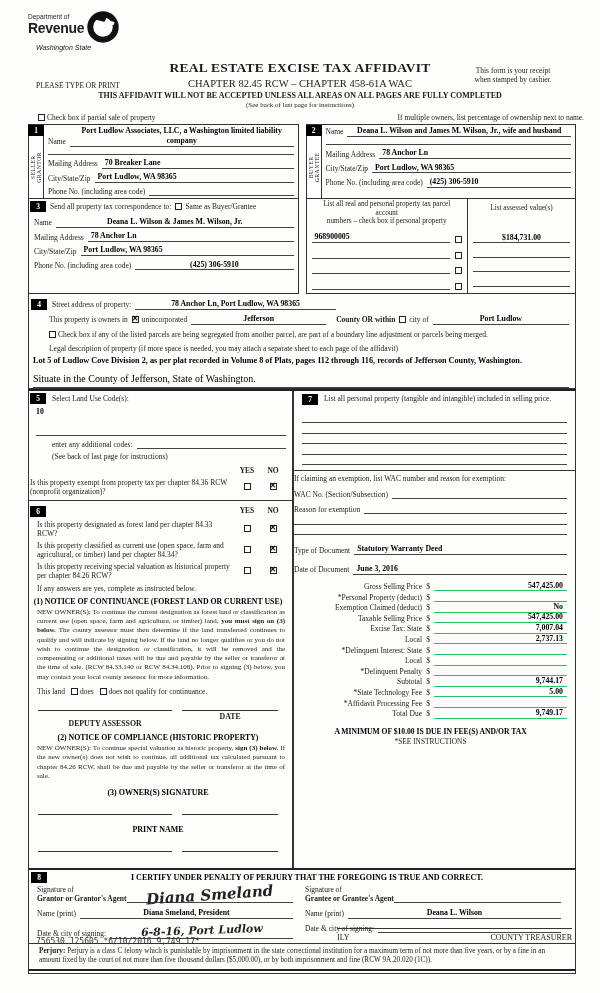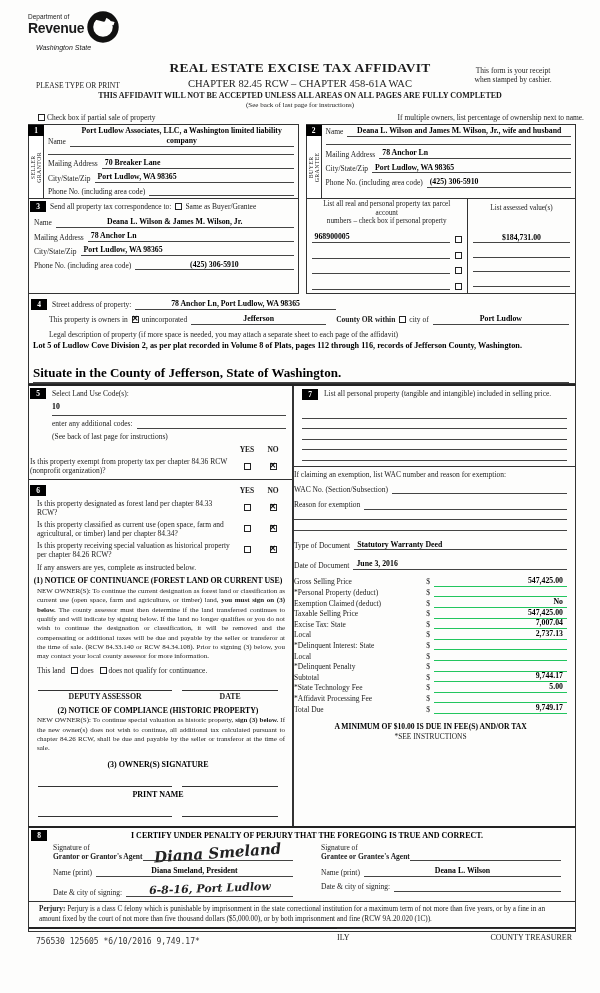--- a/index.html
+++ b/index.html
@@ -52,59 +52,59 @@
   .parcel-wrap { width:50%; margin-left:7px; display:flex; }
   .parcel-box { flex:1.55; border:1px solid #333; border-top:none; padding:1px 5px 3px 5px; }
   .assessed-box { flex:1; border:1px solid #333; border-top:none; border-left:none; padding:1px 5px 3px 5px; }
   .parcel-head { text-align:center; font-size:7.2px; line-height:1.2; }
   .parcel-row { display:flex; align-items:flex-end; margin-top:6.5px; }
   .assessed-row { margin-top:6.5px; text-align:center; }
   
   .sec4 { border-left:1px solid #333; border-right:1px solid #333; border-bottom:1px solid #333; padding:3px 6px 0 2px; }
   .sec4 .field-row { margin-top:2.5px; }
   .legal-val { font-weight:bold; font-size:8.2px; color:#000; margin:2px 0 0 2px; line-height:1.3; }
-  .situate { font-weight:bold; font-size:13px; color:#000; margin:13px 0 0 2px; }
+  .situate { font-weight:normal; font-size:10px; color:#000; margin:7px 0 0 2px; }
   
   .lower { display:flex; border-left:1px solid #333; border-right:1px solid #333; border-top:2px solid #222; }
   .lower-left { width:264px; }
   .lower-right { flex:1; border-left:1px solid #333; padding:2px 8px 0 8px; }
   .sec5 { border:1px solid #333; border-left:none; border-top:none; padding:1px 6px 4px 1px; }
   .sec6 { border-right:1px solid #333; padding:1px 6px 4px 1px; }
   .yesno-head { display:flex; justify-content:flex-end; font-weight:bold; font-size:7.5px; }
   .yesno-head span { width:26px; text-align:center; }
   .q-row { display:flex; align-items:center; margin-top:3px; }
   .q-text { flex:1; padding-left:7px; line-height:1.2; }
   .q-cbs { display:flex; }
   .q-cbs span.cbcell { width:26px; text-align:center; }
   .notice-title { font-weight:bold; text-align:center; font-size:7.8px; margin-top:4px; color:#000; }
   .notice-body { font-size:7px; line-height:1.33; text-align:justify; margin-top:1px; padding:0 1px 0 7px; }
   .land-row { margin:5px 0 0 7px; }
   .sigline-pair { display:flex; margin:14px 8px 0 8px; }
-  .sigline-pair .sl { flex:1.4; border-top:1px solid #333; text-align:center; font-weight:bold; font-size:7.8px; padding-top:1px; }
+  .sigline-pair .sl { flex:1.4; border-top:1px solid #333; text-align:center; font-weight:bold; font-size:7.8px; padding-top:8px; }
   .sigline-pair .sl2 { flex:1; border-top:1px solid #333; text-align:center; font-weight:bold; font-size:7.8px; margin-left:10px; padding-top:1px; }
   .center-bold { text-align:center; font-weight:bold; font-size:8px; color:#000; }
   
   .sec7-head { display:flex; margin-top:1px; }
   .pp-line { border-bottom:1px solid #444; height:10.5px; }
   .exempt-divider { border-top:1px solid #333; margin:5px -8px 0 -8px; padding:3px 8px 0 0; }
   .doc-row { display:flex; align-items:flex-end; margin-top:9px; }
   .fee-table { margin-top:6px; }
   .fee-row { display:flex; align-items:flex-end; height:10.6px; }
-  .fee-label { width:128px; white-space:nowrap; }
+  .fee-label { width:128px; text-align:right; white-space:nowrap; }
   .fee-dollar { width:12px; text-align:center; }
   .fee-line { flex:1; border-bottom:1px solid #22c55e; text-align:right; padding-right:4px; }
   .fee-val { font-weight:bold; font-size:7.8px; color:#000; }
   .minimum { text-align:center; font-weight:bold; font-size:7.6px; margin-top:8px; color:#000; }
   .see-instr { text-align:center; font-size:7.4px; margin-top:1px; }
   
   .sec8 { border:1px solid #333; border-top:2px solid #222; margin-top:0; padding:2px 8px 2px 2px; }
   .certify-row { display:flex; align-items:center; }
   .certify-text { flex:1; text-align:center; font-weight:bold; font-size:8px; color:#000; }
   .sig-grid { display:flex; margin-top:2px; }
-  .sig-col { flex:1; padding:0 6px;margin-left:16px; }
+  .sig-col { flex:1; padding:0 6px; }
   .sig-label { line-height:1.2; }
   .script { font-family:"DejaVu Serif", serif; font-style:italic; font-weight:bold; font-size:15px; color:#222; transform:rotate(-4deg); display:inline-block; line-height:0.8; }
   .script-small { font-family:"DejaVu Serif", serif; font-style:italic; font-weight:bold; font-size:11px; color:#222; transform:rotate(-2deg); display:inline-block; }
   .perjury { border-top:1px solid #333; margin:4px -8px 0 -2px; padding:3px 8px 3px 10px; font-size:7.2px; line-height:1.35; border-bottom:2px solid #222; }
   
   .receipt-stamp { position:absolute; left:36px; bottom:46px; font-family:"DejaVu Sans Mono", monospace; font-size:8px; color:#333; }
   .treasurer-block { position:absolute; right:28px; bottom:50px; width:235px; border-top:1.5px solid #333; display:flex; justify-content:space-between; padding-top:4px; font-size:8px; }
 </style>
 </head>
 <body>
@@ -278,34 +278,38 @@
       <div class="field-row" style="align-items:center; margin-left:18px; margin-top:4px;">
         <span class="lbl">This property is owners in</span>
         <span class="cb checked"></span>
         <span class="lbl" style="padding-left:3px">unincorporated</span>
         <span class="fill val" style="max-width:135px; text-align:center">Jefferson</span>
         <span class="lbl" style="padding-left:10px; font-weight:bold">County OR  within</span>
         <span class="cb"></span>
         <span class="lbl" style="padding-left:3px">city of</span>
         <span class="fill val" style="max-width:150px; text-align:center">Port Ludlow</span>
       </div>
+      <div style="margin:5px 0 0 18px;">
+        <span class="cb"></span>
+        <span>Check box if any of the listed parcels are being segregated from another parcel, are part of a boundary line adjustment or parcels being merged.</span>
+      </div>
       <div style="margin:5px 0 0 18px;">Legal description of property (if more space is needed, you may attach a separate sheet to each page of the affidavit)</div>
       <div class="legal-val">Lot 5 of Ludlow Cove Division 2, as per plat recorded in Volume 8 of Plats, pages 112 through 116, records of Jefferson County, Washington.</div>
       <div class="situate ul" style="padding-bottom:1px">Situate in the County of Jefferson, State of Washington.</div>
     </div>
 
     <div class="lower">
       <div class="lower-left">
 
         <div class="sec5">
           <div class="field-row" style="margin-top:1px; align-items:center;">
             <span class="badge">5</span>
             <span style="padding-left:6px">Select Land Use Code(s):</span>
           </div>
-          <div class="ul val" style="margin:3px 0 0 22px; padding-bottom:3px">10</div>
+          <div class="ul val" style="margin:3px 0 0 6px; padding-bottom:19px">10</div>
           <div class="field-row" style="margin-left:22px;">
             <span class="lbl">enter any additional codes:</span>
             <span class="fill"></span>
           </div>
           <div style="margin:3px 0 0 22px;">(See back of last page for instructions)</div>
           <div class="yesno-head" style="margin-top:4px;">
             <span>YES</span>
             <span>NO</span>
           </div>
           <div class="q-row">

